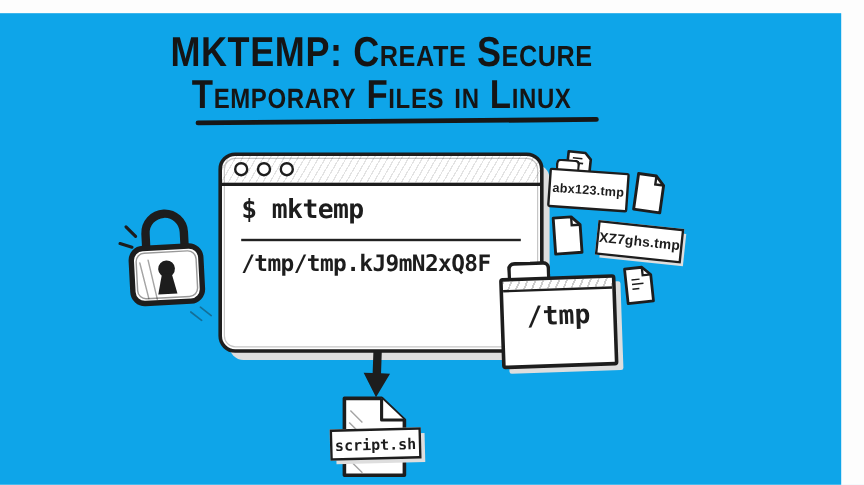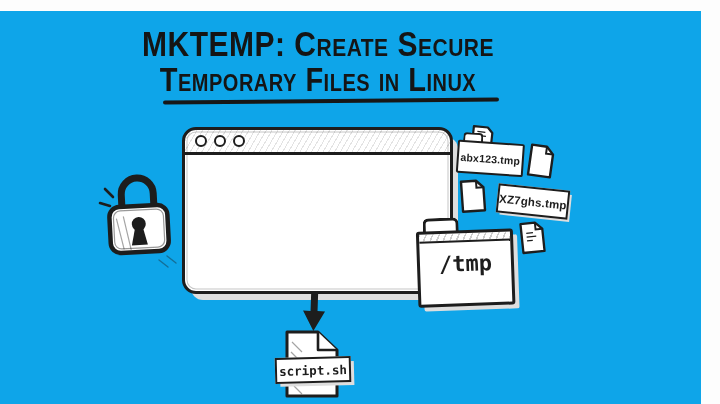--- a/index.html
+++ b/index.html
@@ -120,20 +120,25 @@
       <path d="M70 98 l9 7 M62 102 l9 7" stroke-width="1.4" opacity=".4"></path>
     </g>
   </svg>
 
   <div class="window">
     <div class="titlebar hatch-light">
       <span class="dot"></span>
       <span class="dot"></span>
       <span class="dot"></span>
     </div>
+    <div class="term-body">
+      <div class="cmd">$ mktemp</div>
+      <div class="sep"></div>
+      <div class="out">/tmp/tmp.kJ9mN2xQ8F</div>
+    </div>
   </div>
 
   <svg class="file f-behind" viewBox="0 0 25 23" aria-hidden="true">
     <path d="M3 3 H17 L22 8 V20 H3 Z" fill="#fff" stroke="#1d1d1d" stroke-width="2.2" stroke-linejoin="round"></path>
     <path d="M7 8 H15 M7 12 H16" stroke="#1d1d1d" stroke-width="1.3"></path>
   </svg>
 
   <div class="minifolder">
     <div class="mf-tab"></div>
     <div class="mf-body">

